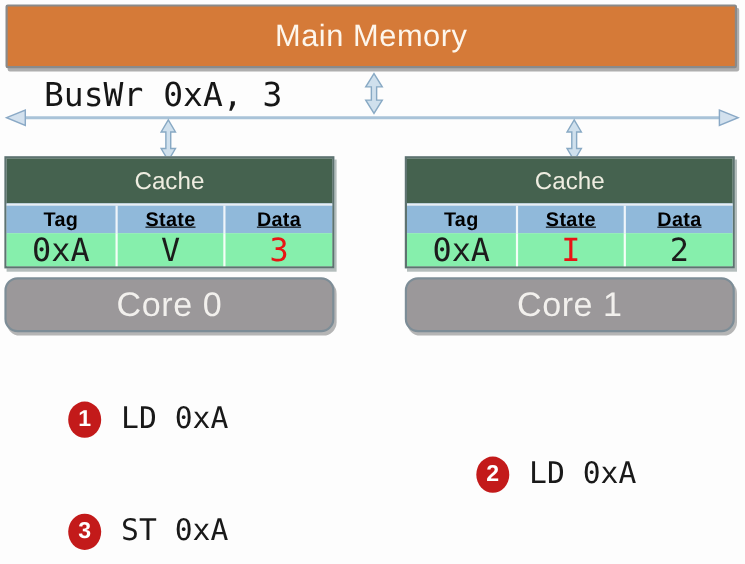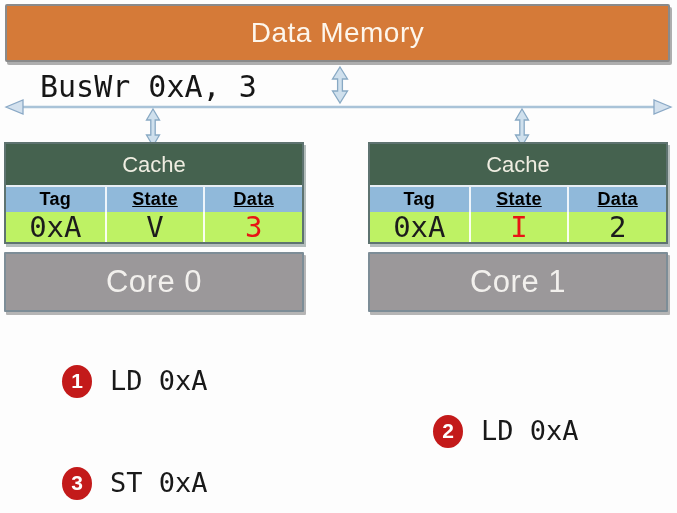--- a/index.html
+++ b/index.html
@@ -45,32 +45,32 @@
     display:grid;grid-template-columns:1fr 1fr 1fr;height:25px;
     background:#90b9da;border-top:2px solid #e8eef4;
   }
   .cache-head-cell{
     display:flex;align-items:center;justify-content:center;
     color:#000000;font-weight:bold;font-size:18px;letter-spacing:.3px;
   }
   .cache-head-cell + .cache-head-cell{border-left:2px solid rgba(255,255,255,.85);text-decoration:underline;}
   .cache-data-row{
     display:grid;grid-template-columns:1fr 1fr 1fr;height:30px;
-    background:#bef264;
+    background:#86efac;
   }
   .cache-data-cell{
     display:flex;align-items:center;justify-content:center;
     font-size:29px;line-height:30px;color:#1c1c1c;
   }
   .cache-data-cell + .cache-data-cell{border-left:2px solid rgba(255,255,255,.9);}
 
   
   .core-box{
-    position:absolute;top:252px;width:300px;height:60px;
-    background:#9b989a;border:2.5px solid #7d8d97;border-radius:1px;
+    position:absolute;top:252px;width:300px;height:50px;
+    background:#9b989a;border:2.5px solid #7d8d97;border-radius:12px;
     box-shadow:2px 3px 0 rgba(110,110,110,.5);
     display:flex;align-items:center;justify-content:center;
     color:#f2f0ed;font-size:31px;letter-spacing:.5px;
     box-sizing:border-box;
   }
   .core-box.left{left:4px;}
   .core-box.right{left:368px;}
 
   
   .step{position:absolute;display:flex;align-items:center;gap:18px;height:34px;}
@@ -94,21 +94,21 @@
       <line x1="19" y1="107" x2="658" y2="107" stroke="#a9c3d8" stroke-width="2.6"></line>
       <polygon points="6,107 23,100 23,114" fill="#d3e1ee" stroke="#8aa9c6" stroke-width="1.3"></polygon>
       <polygon points="671,107 654,100 654,114" fill="#d3e1ee" stroke="#8aa9c6" stroke-width="1.3"></polygon>
     </g>
     <polygon points="340,67 347.5,79 342.4,79 342.4,91 347.5,91 340,103 332.5,91 337.6,91 337.6,79 332.5,79" fill="#cfe0ed" stroke="#88a9c4" stroke-width="1.3"></polygon>
     <polygon points="153,109 159.5,120 155.2,120 155.2,135 159.5,135 153,146 146.5,135 150.8,135 150.8,120 146.5,120" fill="#cfe0ed" stroke="#88a9c4" stroke-width="1.3"></polygon>
     <polygon points="522,109 528.5,120 524.2,120 524.2,135 528.5,135 522,146 515.5,135 519.8,135 519.8,120 515.5,120" fill="#cfe0ed" stroke="#88a9c4" stroke-width="1.3"></polygon>
   </svg>
 
   <div class="mem-box">
-    <span>Data Memory</span>
+    <span>Main Memory</span>
   </div>
 
   <div class="bus-label mono">BusWr 0xA, 3</div>
 
   <div class="cache-table left">
     <div class="cache-title">Cache</div>
     <div class="cache-head-row">
       <div class="cache-head-cell">Tag</div>
       <div class="cache-head-cell">State</div>
       <div class="cache-head-cell">Data</div>

